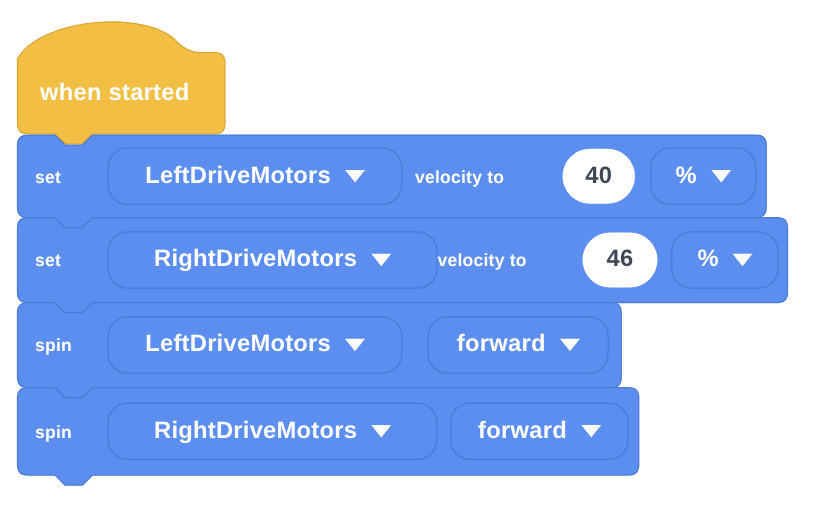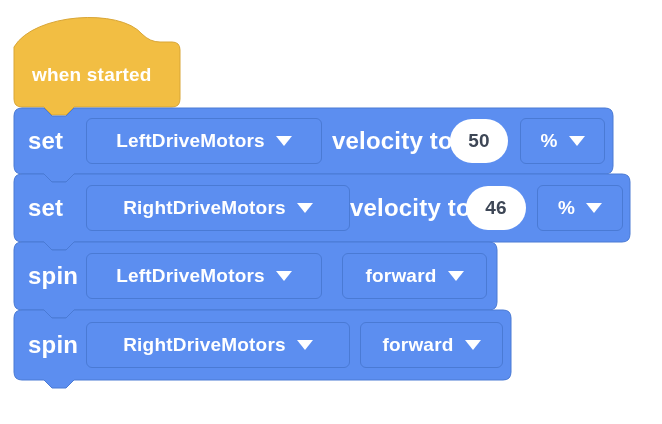--- a/index.html
+++ b/index.html
@@ -4,25 +4,25 @@
 <style>
   html,body{margin:0;padding:0;background:#ffffff;}
   .workspace{
     position:relative;width:662px;height:424px;background:#ffffff;overflow:hidden;
     font-family:"Liberation Sans",sans-serif;font-weight:700;letter-spacing:.2px;
   }
   .blk{position:absolute;text-decoration:underline;}
   .blk svg{position:absolute;left:0;top:0;overflow:visible;display:block;}
   .lbl{
     position:absolute;top:0;bottom:0;display:flex;align-items:center;
-    color:#ffffff;font-size:24px;white-space:nowrap;
+    color:#ffffff;font-size:14px;white-space:nowrap;
   }
   .dd{
     position:absolute;height:46px;box-sizing:border-box;
-    border:1px solid #4A7AD4;border-radius:6px;background:#5C8EF0;
+    border:1px solid #4A7AD4;border-radius:16px;background:#5C8EF0;
     display:flex;align-items:center;justify-content:center;gap:11px;
     color:#ffffff;font-size:19px;white-space:nowrap;cursor:pointer;
   }
   .arrow{
     width:0;height:0;flex:0 0 auto;
     border-left:8px solid transparent;border-right:8px solid transparent;
     border-top:10px solid #ffffff;
   }
   .oval{
     position:absolute;height:44px;background:#ffffff;border-radius:23px;
@@ -50,21 +50,21 @@
     <svg width="599" height="75">
       <path d="M 0,8 Q 0,0 8,0 L 30,0 L 38,8 L 52,8 L 60,0 L 591,0 Q 599,0 599,8 L 599,58 Q 599,66 591,66 L 60,66 L 52,74 L 38,74 L 30,66 L 8,66 Q 0,66 0,58 Z" fill="#5C8EF0" stroke="#4A7AD4" stroke-width="1"></path>
     </svg>
     <span class="lbl" style="left:14px">set</span>
     <div class="dd" style="left:72px;top:10px;width:236px">
       <span>LeftDriveMotors</span>
       <span class="arrow"></span>
     </div>
     <span class="lbl" style="left:318px">velocity to</span>
     <div class="oval" style="left:436px;top:11px;width:58px">
-      <span>50</span>
+      <span>40</span>
     </div>
     <div class="dd" style="left:506px;top:10px;width:85px">
       <span>%</span>
       <span class="arrow"></span>
     </div>
   </div>
 
   <div class="blk" style="left:14px;top:174px;width:616px;height:68px;">
     <svg width="616" height="77">
       <path d="M 0,8 Q 0,0 8,0 L 30,0 L 38,8 L 52,8 L 60,0 L 608,0 Q 616,0 616,8 L 616,60 Q 616,68 608,68 L 60,68 L 52,76 L 38,76 L 30,68 L 8,68 Q 0,68 0,60 Z" fill="#5C8EF0" stroke="#4A7AD4" stroke-width="1"></path>

